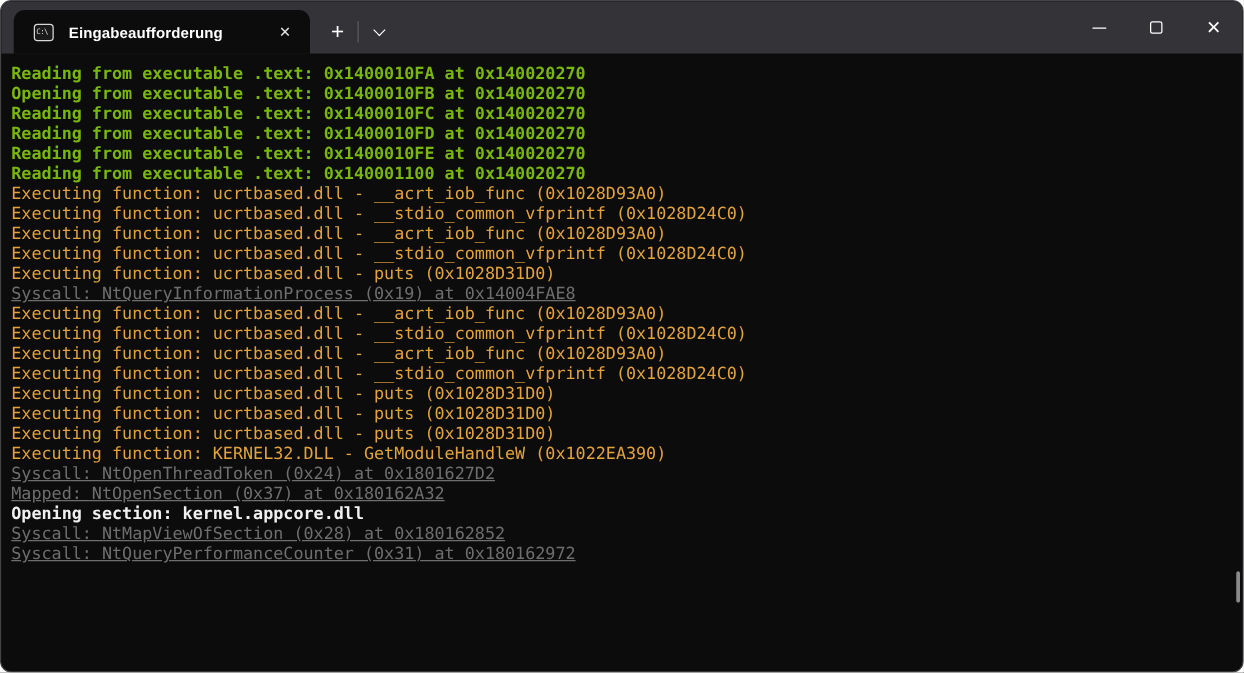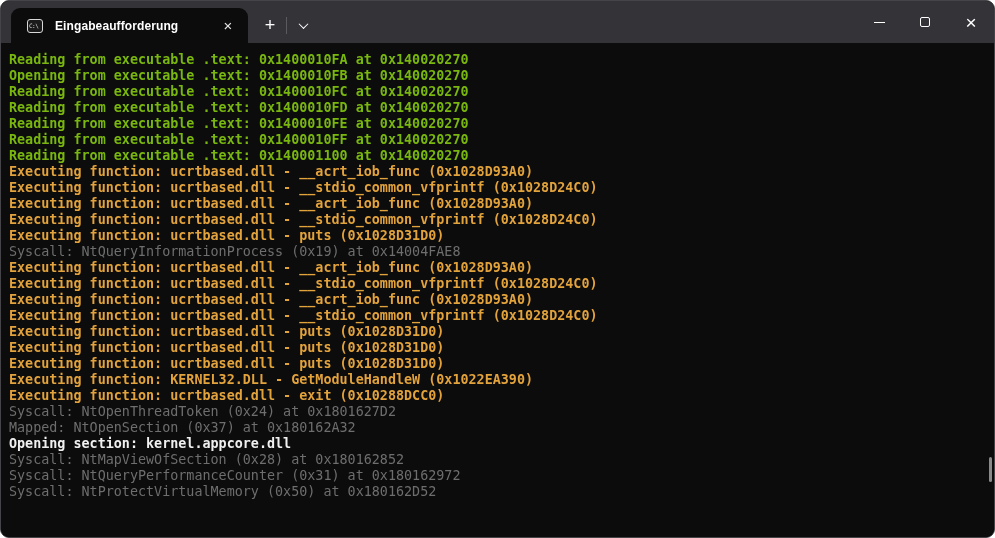--- a/index.html
+++ b/index.html
@@ -103,24 +103,24 @@
   .lines {
     position: absolute; top: 9px; left: 8px; right: 10px;
   }
   .line {
     font-family: "DejaVu Sans Mono", "Liberation Mono", monospace;
     font-size: 13.4px; line-height: 16px;
     white-space: pre;
     letter-spacing: 0;
   }
   .c-green  { color: var(--green);  font-weight: bold; }
-  .c-yellow { color: var(--yellow); font-weight: bold; }
+  .c-yellow { color: var(--yellow); font-weight: normal; }
   .c-blue   { color: var(--blue);   font-weight: bold; }
   .c-white  { color: var(--white);  font-weight: bold; }
-  .c-gray   { color: var(--gray);   font-weight: normal; }
+  .c-gray   { color: var(--gray);   font-weight: normal; text-decoration: underline; }
   .scrollbar-track {
     position: absolute; top: 0; right: 0; width: 6px; bottom: 0;
   }
   .scrollbar-thumb {
     position: absolute; right: 2px; top: 414px;
     width: 3px; height: 25px;
     background: #8a8a8a; border-radius: 2px;
   }
 </style>
 </head>
@@ -153,41 +153,38 @@
       </button>
     </div>
   </div>
   <div class="terminal">
     <div class="lines">
         <div class="line c-green">Reading from executable .text: 0x1400010FA at 0x140020270</div>
         <div class="line c-green">Opening from executable .text: 0x1400010FB at 0x140020270</div>
         <div class="line c-green">Reading from executable .text: 0x1400010FC at 0x140020270</div>
         <div class="line c-green">Reading from executable .text: 0x1400010FD at 0x140020270</div>
         <div class="line c-green">Reading from executable .text: 0x1400010FE at 0x140020270</div>
-        <div class="line c-green">Reading from executable .text: 0x1400010FF at 0x140020270</div>
         <div class="line c-green">Reading from executable .text: 0x140001100 at 0x140020270</div>
         <div class="line c-yellow">Executing function: ucrtbased.dll - __acrt_iob_func (0x1028D93A0)</div>
         <div class="line c-yellow">Executing function: ucrtbased.dll - __stdio_common_vfprintf (0x1028D24C0)</div>
         <div class="line c-yellow">Executing function: ucrtbased.dll - __acrt_iob_func (0x1028D93A0)</div>
         <div class="line c-yellow">Executing function: ucrtbased.dll - __stdio_common_vfprintf (0x1028D24C0)</div>
         <div class="line c-yellow">Executing function: ucrtbased.dll - puts (0x1028D31D0)</div>
         <div class="line c-gray">Syscall: NtQueryInformationProcess (0x19) at 0x14004FAE8</div>
         <div class="line c-yellow">Executing function: ucrtbased.dll - __acrt_iob_func (0x1028D93A0)</div>
         <div class="line c-yellow">Executing function: ucrtbased.dll - __stdio_common_vfprintf (0x1028D24C0)</div>
         <div class="line c-yellow">Executing function: ucrtbased.dll - __acrt_iob_func (0x1028D93A0)</div>
         <div class="line c-yellow">Executing function: ucrtbased.dll - __stdio_common_vfprintf (0x1028D24C0)</div>
         <div class="line c-yellow">Executing function: ucrtbased.dll - puts (0x1028D31D0)</div>
         <div class="line c-yellow">Executing function: ucrtbased.dll - puts (0x1028D31D0)</div>
         <div class="line c-yellow">Executing function: ucrtbased.dll - puts (0x1028D31D0)</div>
         <div class="line c-yellow">Executing function: KERNEL32.DLL - GetModuleHandleW (0x1022EA390)</div>
-        <div class="line c-yellow">Executing function: ucrtbased.dll - exit (0x10288DCC0)</div>
         <div class="line c-gray">Syscall: NtOpenThreadToken (0x24) at 0x1801627D2</div>
         <div class="line c-gray">Mapped: NtOpenSection (0x37) at 0x180162A32</div>
         <div class="line c-white">Opening section: kernel.appcore.dll</div>
         <div class="line c-gray">Syscall: NtMapViewOfSection (0x28) at 0x180162852</div>
         <div class="line c-gray">Syscall: NtQueryPerformanceCounter (0x31) at 0x180162972</div>
-        <div class="line c-gray">Syscall: NtProtectVirtualMemory (0x50) at 0x180162D52</div>
       </div>
     <div class="scrollbar-track">
       <div class="scrollbar-thumb"></div>
     </div>
   </div>
 </div>
 
 </body></html>

